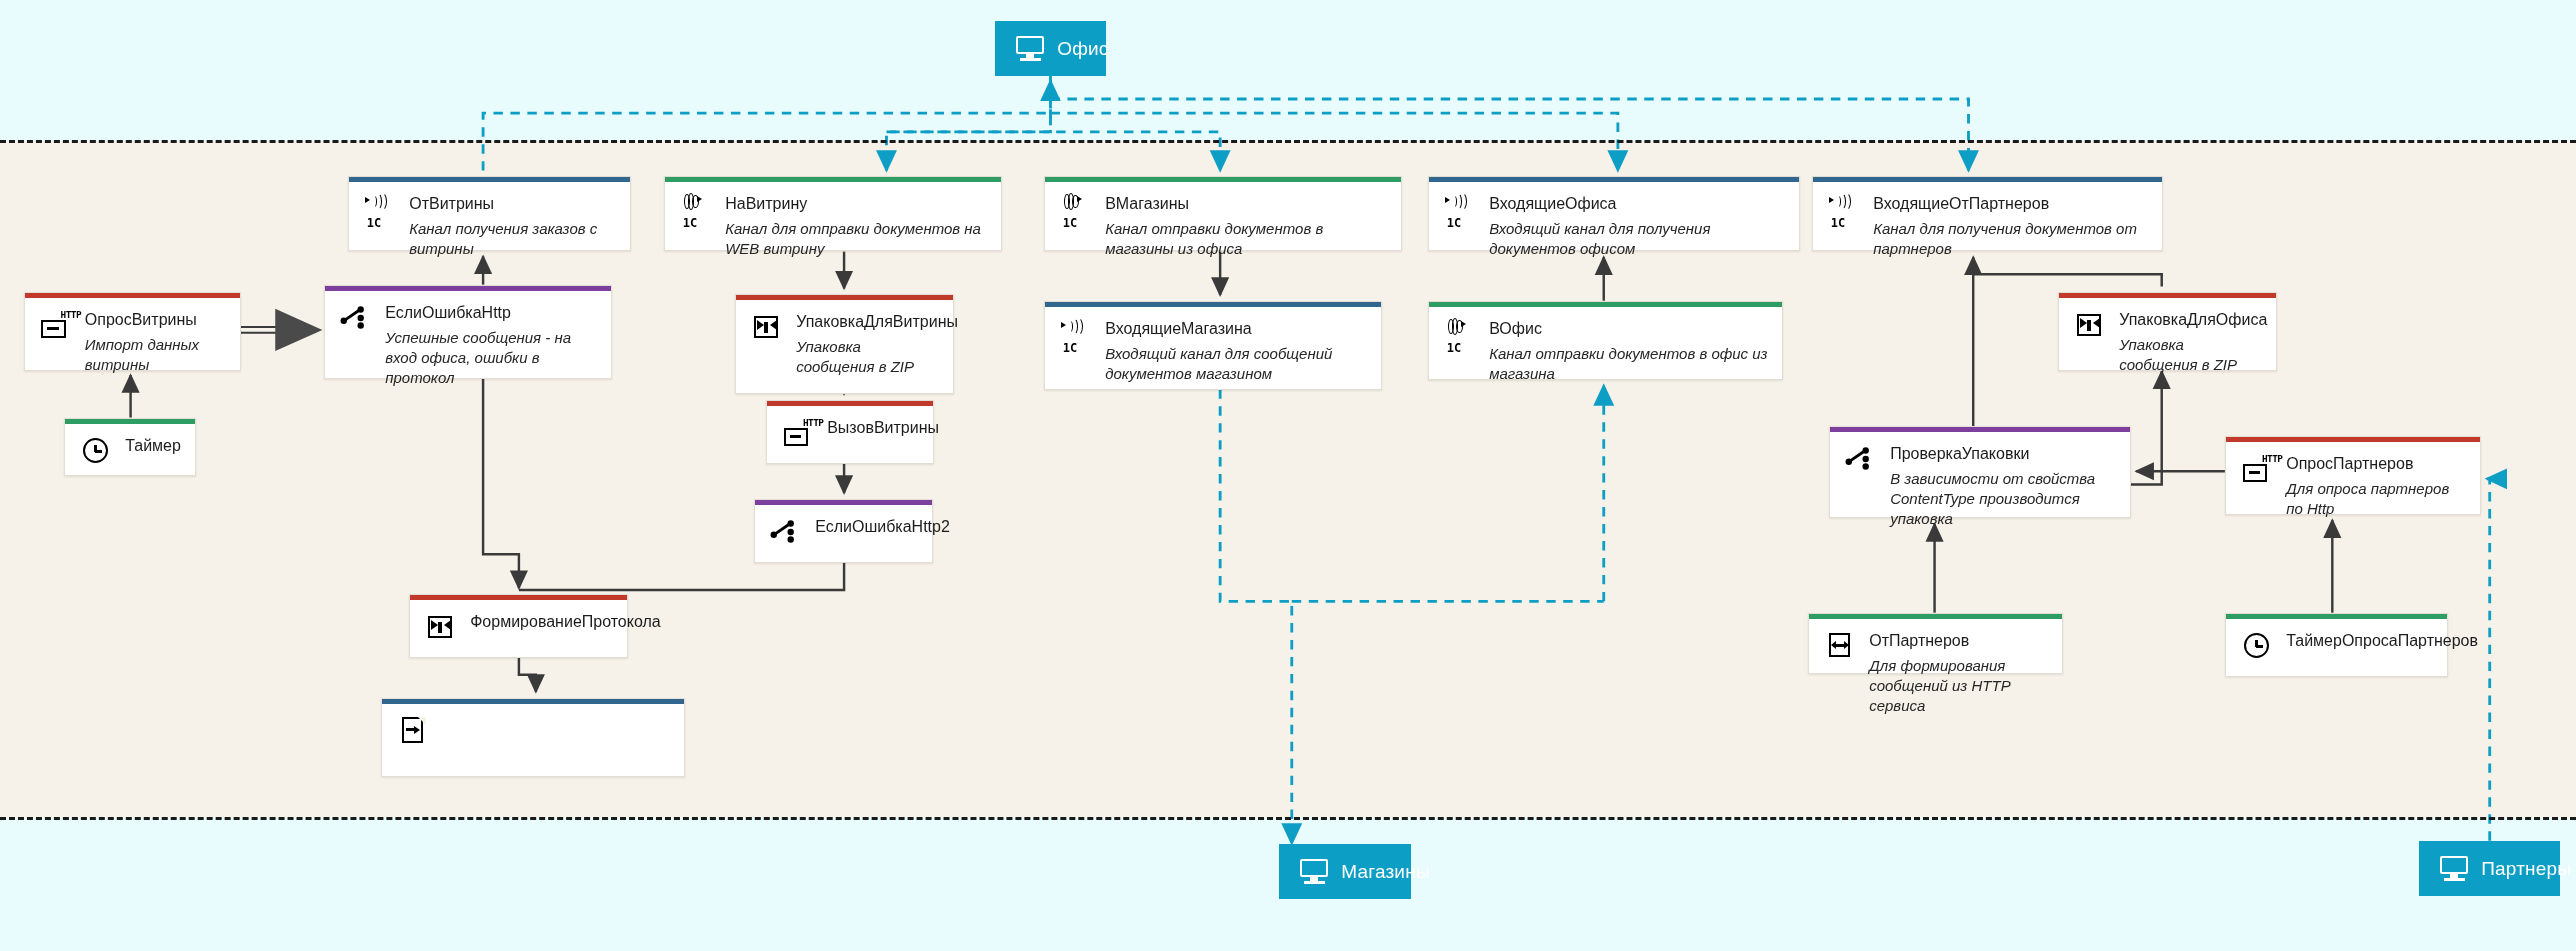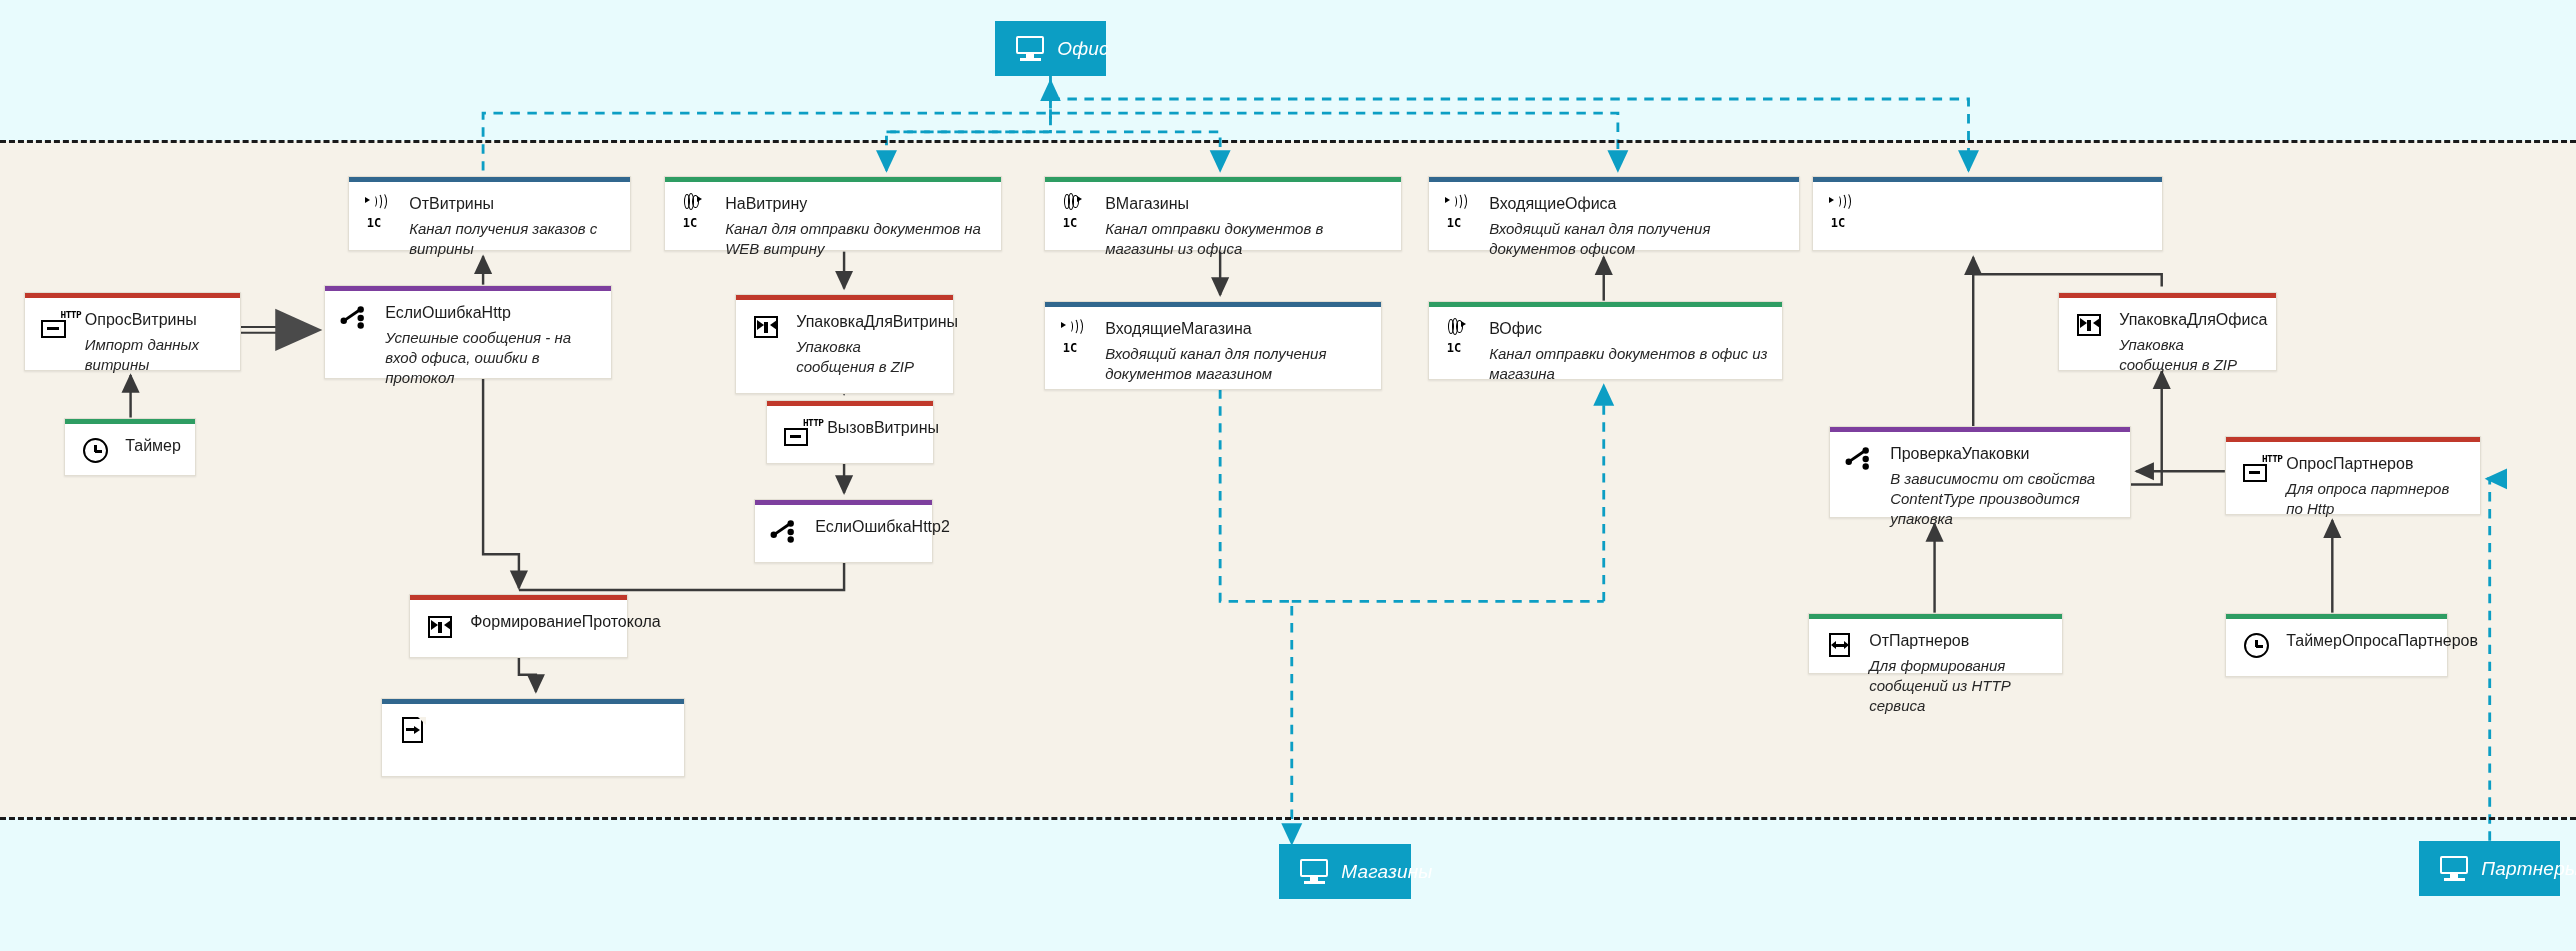--- a/index.html
+++ b/index.html
@@ -13,21 +13,21 @@
 
   
   .band{position:absolute;left:0;width:2576px;background:#e8fbfd;}
   .band.top{top:0;height:141px;}
   .band.bottom{top:817px;height:134px;}
   .lane-sep{position:absolute;left:0;width:2576px;height:0;
     border-top:3.8px dashed #1a1a1a;}
 
   
   .actor{position:absolute;background:#0c9ec4;display:flex;align-items:center;
-    gap:13.2px;padding:0 21px;box-sizing:border-box;font-style:italic;}
+    gap:13.2px;padding:0 21px;box-sizing:border-box;}
   .actor .lbl{color:#ffffff;font-size:19px;letter-spacing:0.2px;white-space:nowrap;}
   .monitor{width:28px;height:24.5px;position:relative;flex:none;}
   .monitor .scr{position:absolute;left:0;top:0;width:28px;height:18px;
     border:2.8px solid #fff;border-radius:1.9px;box-sizing:border-box;}
   .monitor .stand{position:absolute;left:10.4px;top:18px;width:7.5px;height:3.8px;background:#fff;}
   .monitor .base{position:absolute;left:3.8px;top:22px;width:21px;height:2.8px;background:#fff;}
 
   
   .node{position:absolute;background:#ffffff;box-sizing:border-box;
     border:0.9px solid #e2ded3;box-shadow:0 0.9px 1.9px rgba(0,0,0,.09);}
@@ -287,20 +287,24 @@
       <div class="node" style="left: 1812px; top: 176px; width: 351px; height: 75px;">
         <div class="bar" style="background: rgb(49, 103, 142);"></div>
         <div class="body">
           <span class="ico ic-in">
             <span class="arr"></span>
             <span class="w1"></span>
             <span class="w2"></span>
             <span class="w3"></span>
             <span class="n1c">1C</span>
           </span>
+          <div class="txt">
+            <div class="title">ВходящиеОтПартнеров</div>
+            <div class="desc">Канал для получения документов от партнеров</div>
+          </div>
         </div>
       </div>
       <div class="node" style="left: 23.6px; top: 292px; width: 217px; height: 79px;">
         <div class="bar" style="background: rgb(192, 57, 43);"></div>
         <div class="body">
           <span class="ico ic-http">
             <span class="h">HTTP</span>
             <span class="bx"></span>
           </span>
           <div class="txt">
@@ -389,21 +393,21 @@
         <div class="body">
           <span class="ico ic-in">
             <span class="arr"></span>
             <span class="w1"></span>
             <span class="w2"></span>
             <span class="w3"></span>
             <span class="n1c">1C</span>
           </span>
           <div class="txt">
             <div class="title">ВходящиеМагазина</div>
-            <div class="desc">Входящий канал для получения документов магазином</div>
+            <div class="desc">Входящий канал для сообщений документов магазином</div>
           </div>
         </div>
       </div>
       <div class="node" style="left: 1428px; top: 301px; width: 355px; height: 79px;">
         <div class="bar" style="background: rgb(46, 157, 99);"></div>
         <div class="body">
           <span class="ico ic-out">
             <span class="b1"></span>
             <span class="b2"></span>
             <span class="b3"></span>

